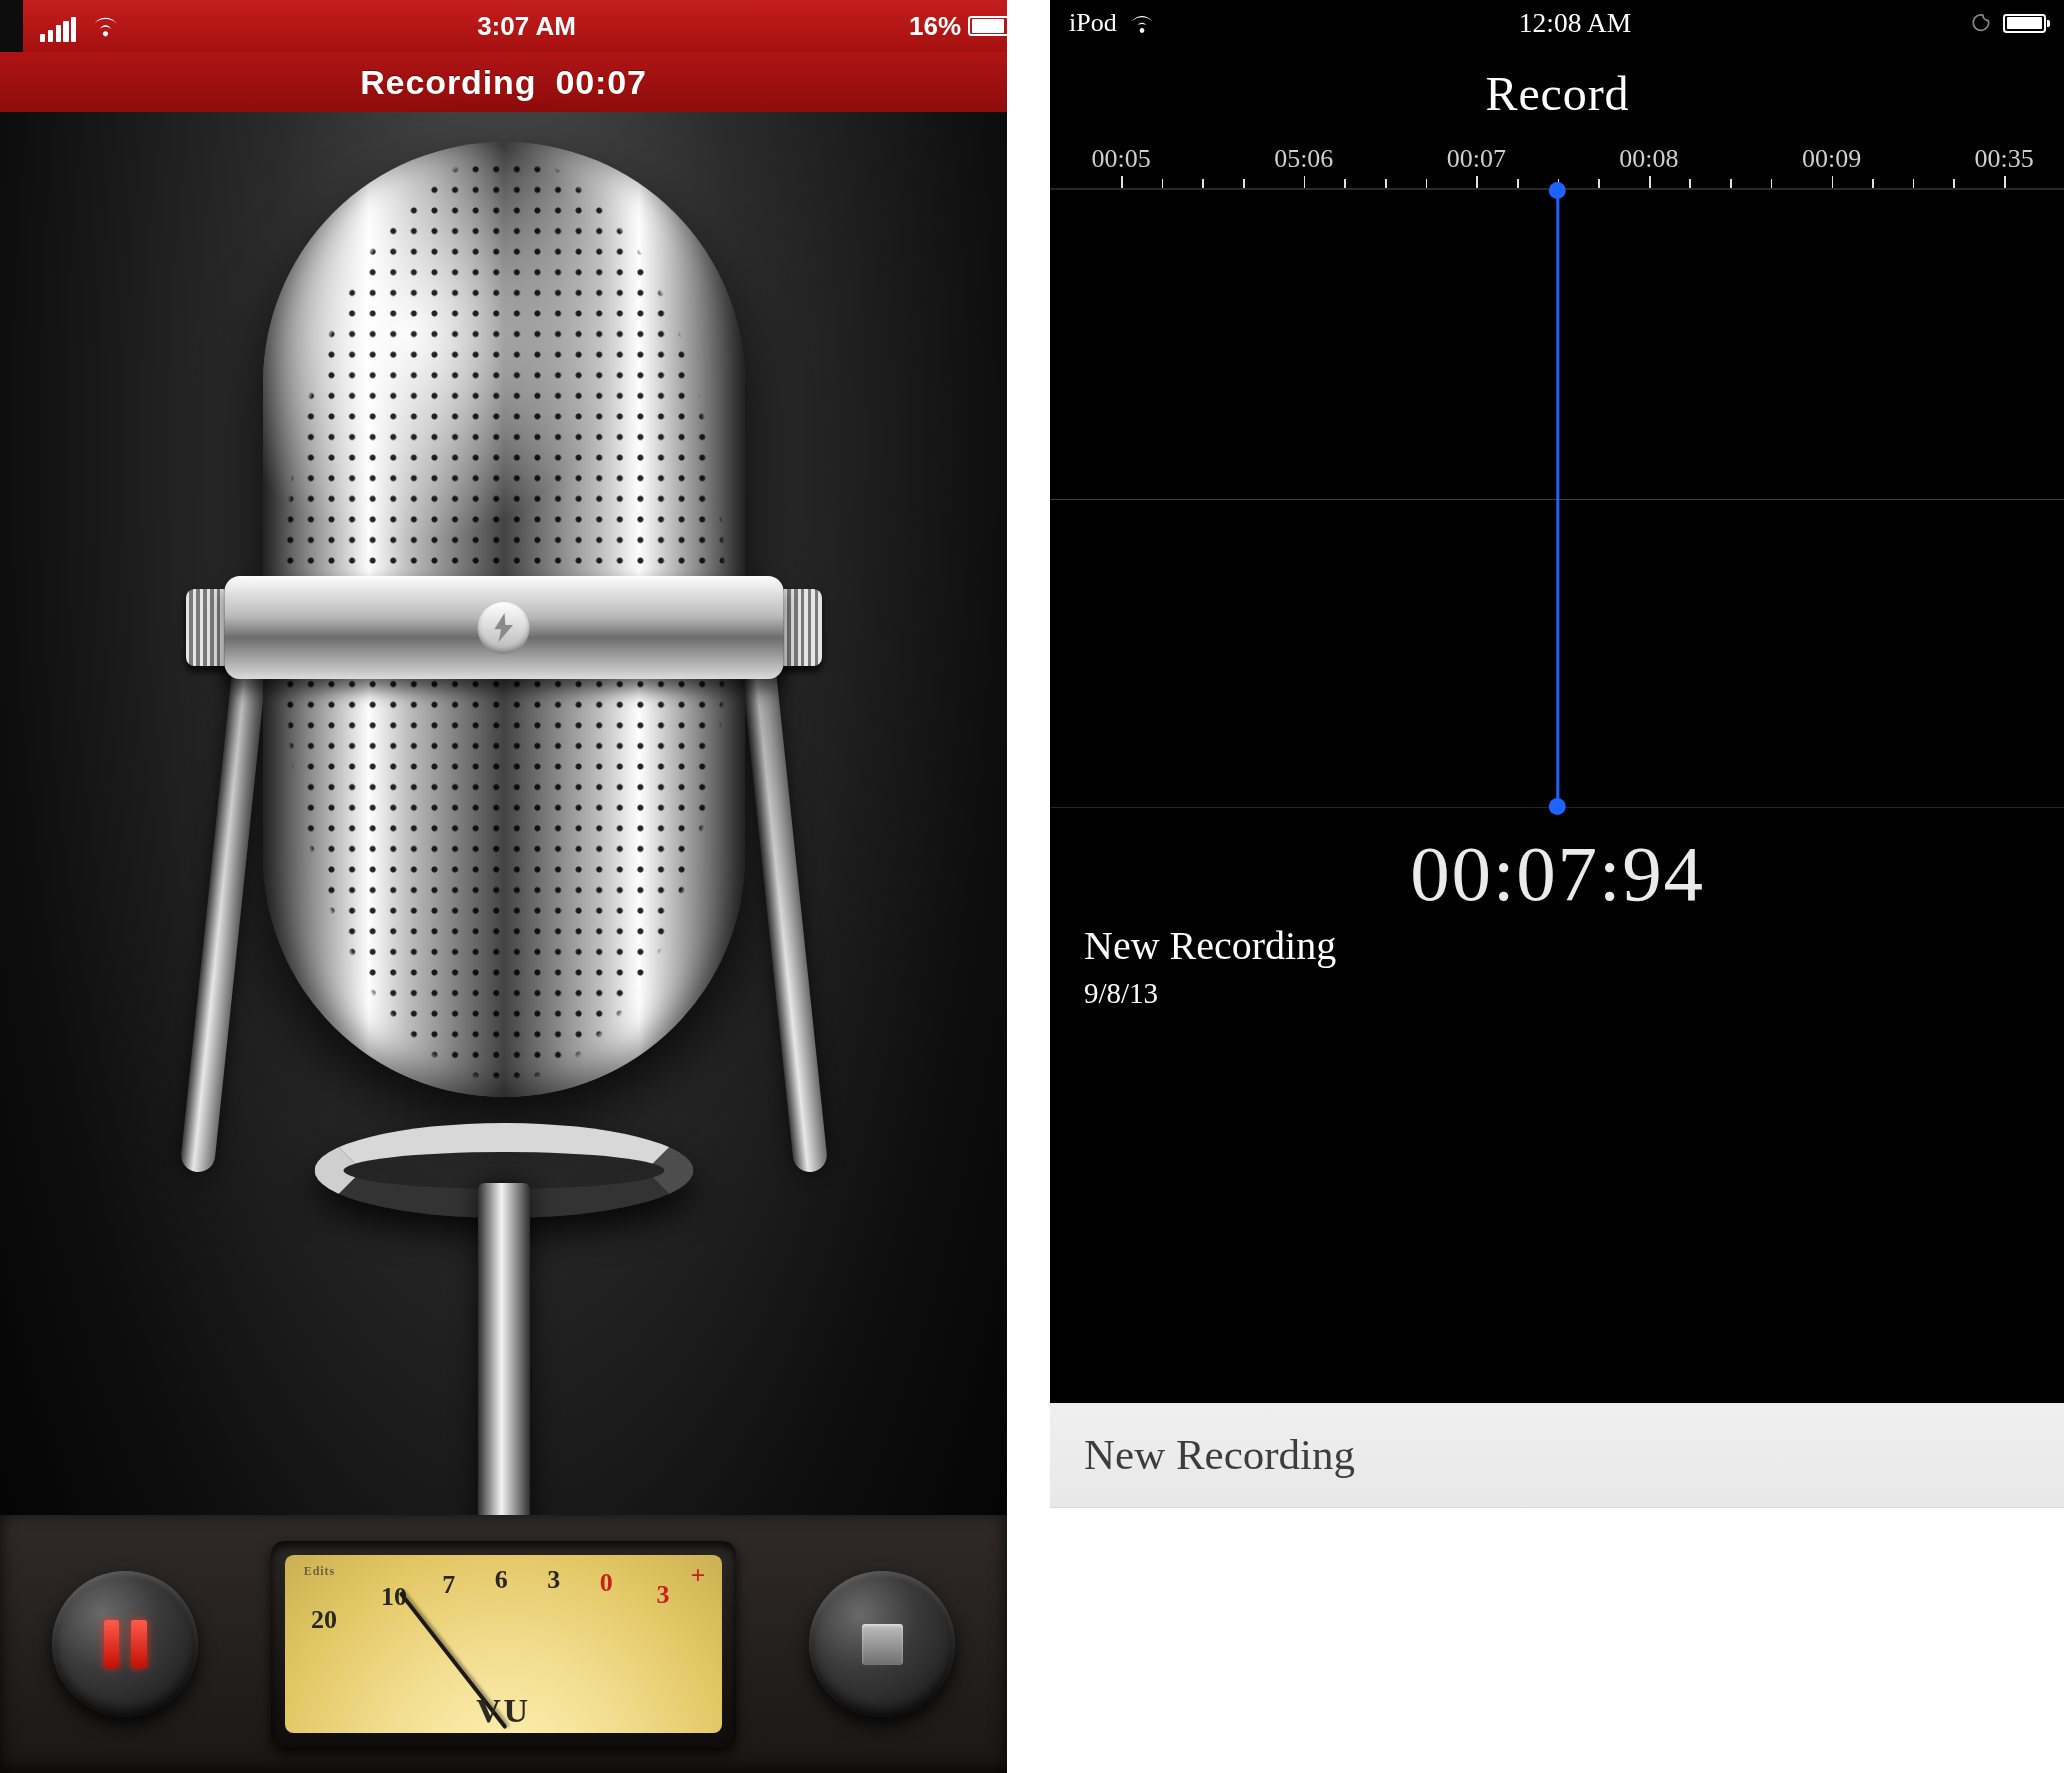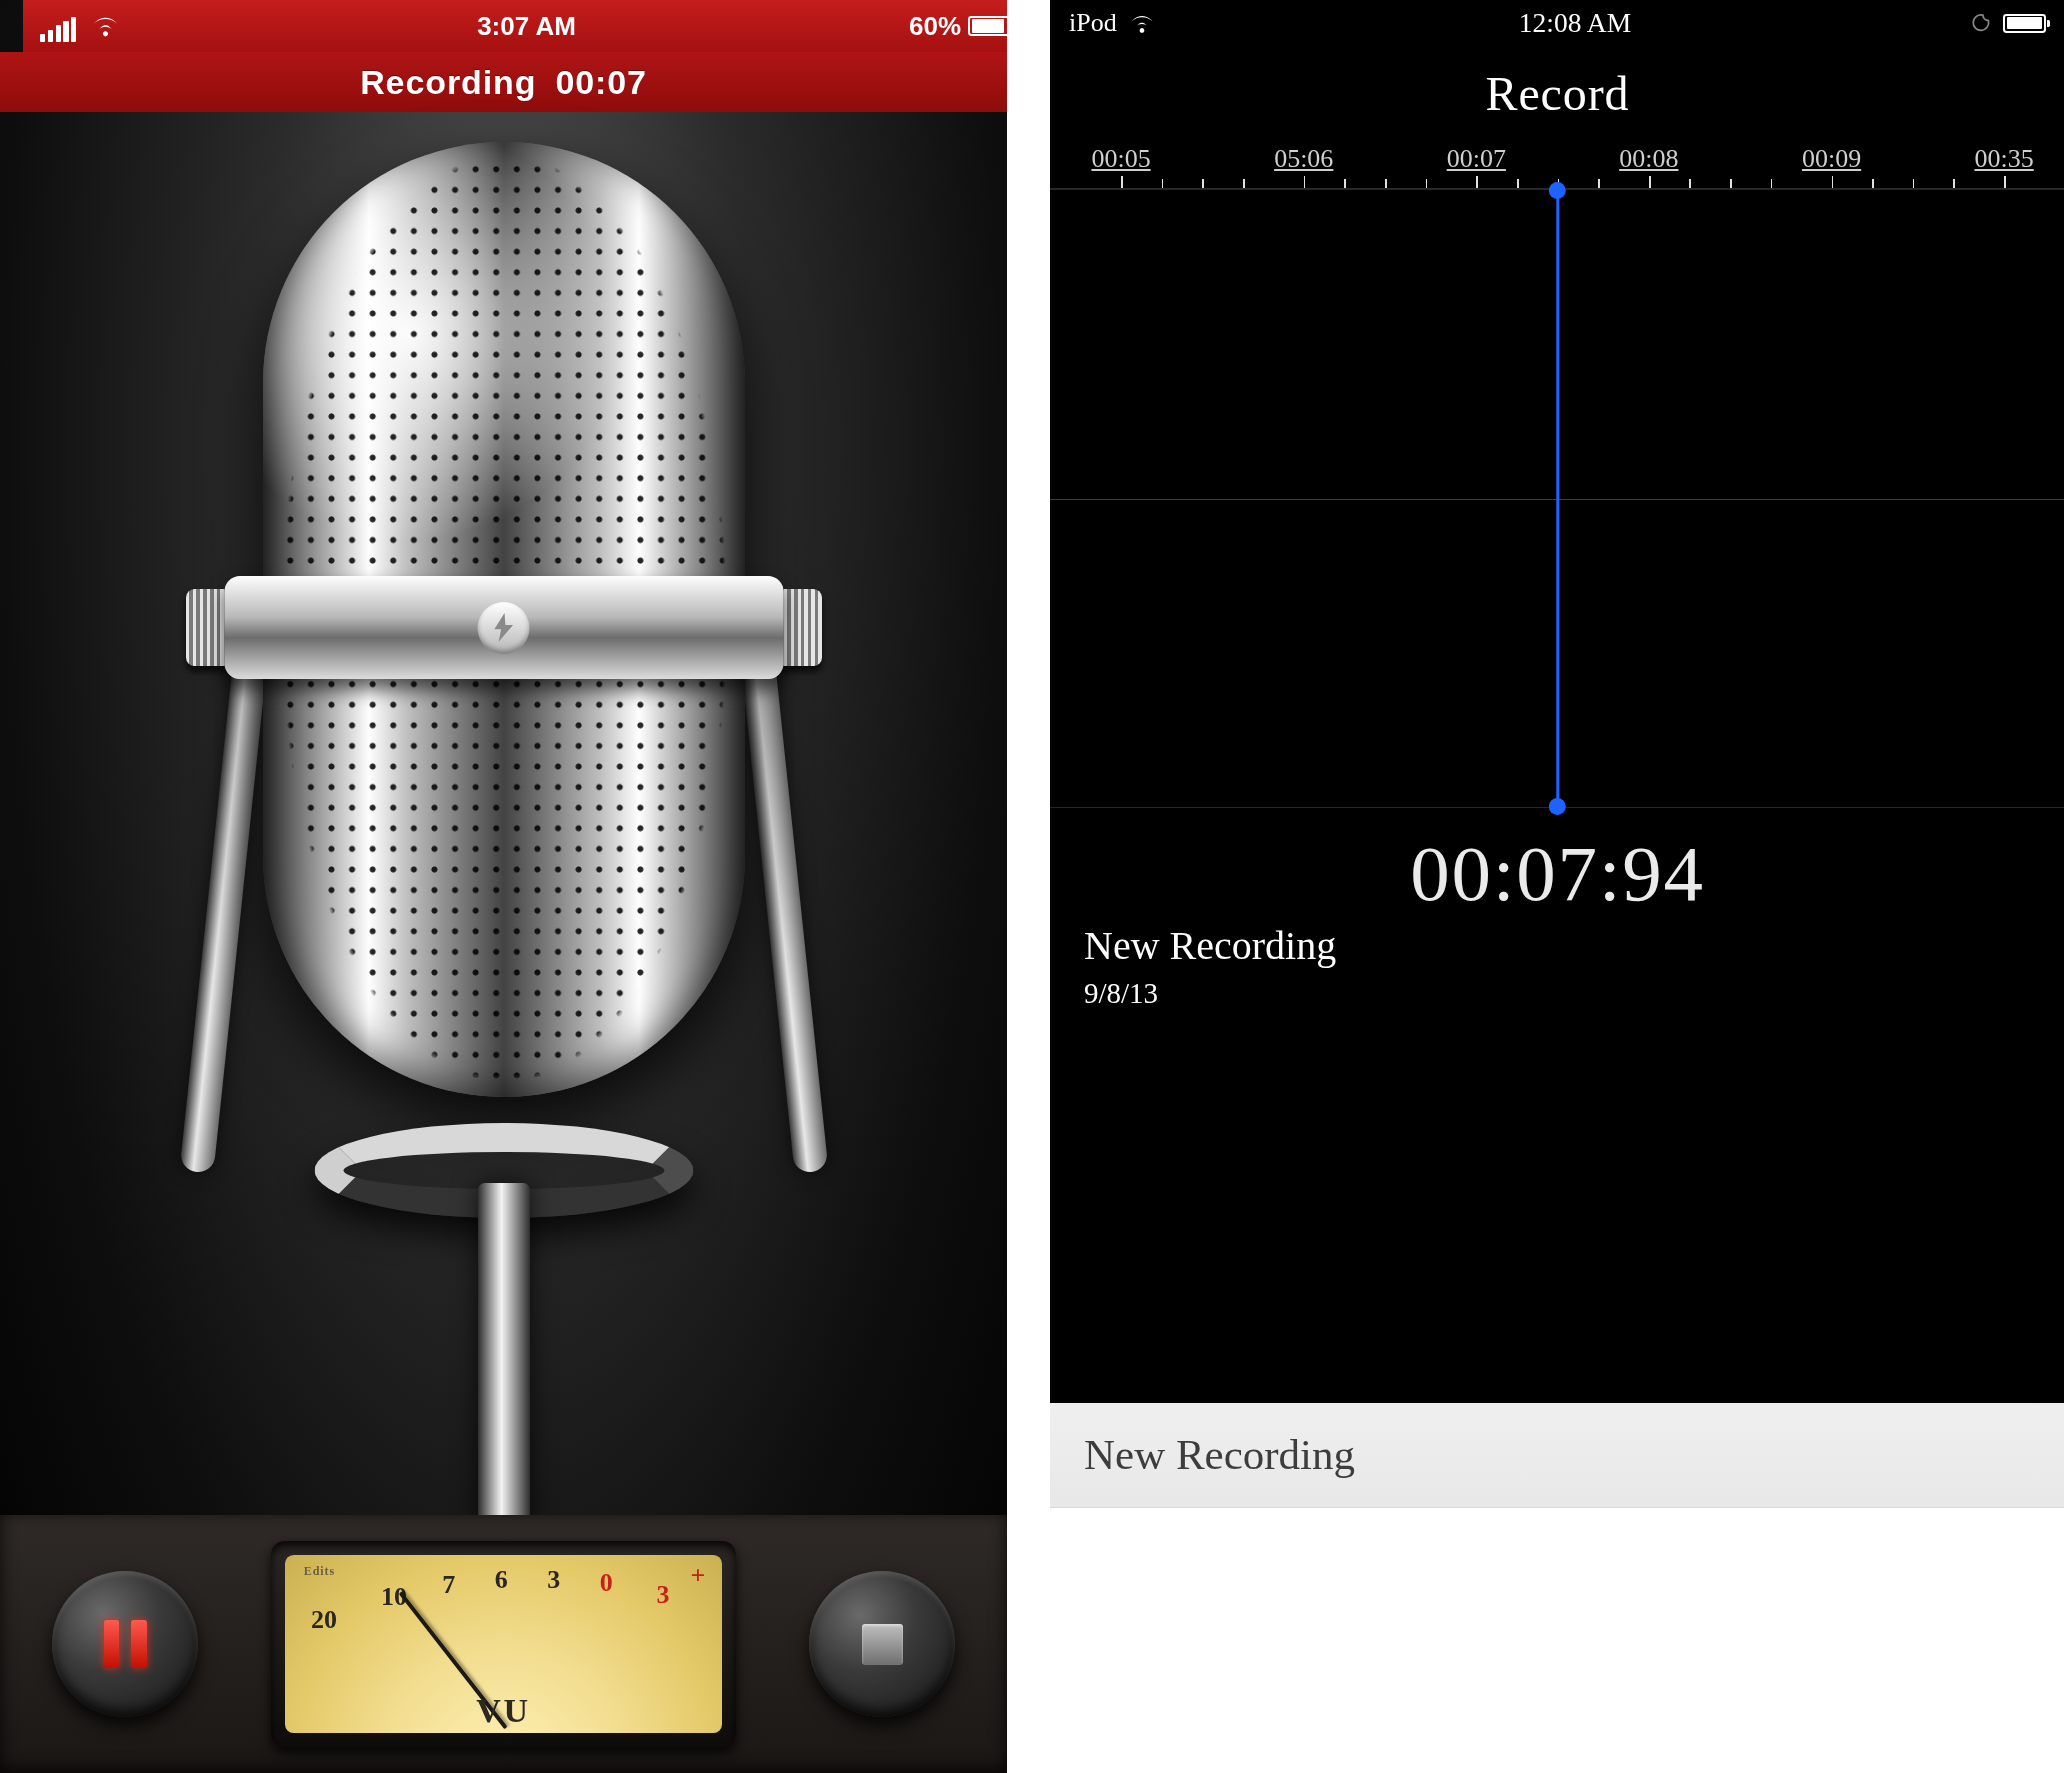--- a/index.html
+++ b/index.html
@@ -69,21 +69,21 @@
   .p7 .statusbar { height:46px; display:flex; align-items:center; justify-content:center; font:400 27.5px/1 "Helvetica Neue"; color:#fff; position:relative;padding-left:35px; }
   .p7 .statusbar .l { position:absolute; left:19px; display:flex; align-items:center; gap:12px; font-size:26px; }
   .p7 .statusbar .r { position:absolute; right:19px; display:flex; align-items:center; gap:12px; }
   .p7 .statusbar .batt { width:43px; height:19px; border:2.2px solid #fff; border-radius:3.4px; position:relative; }
   .p7 .statusbar .batt::after { content:""; position:absolute; right:-6px; top:4.3px; width:3.4px; height:7.7px; background:#fff; border-radius:0 1.7px 1.7px 0; }
   .p7 .statusbar .batt .fill { position:absolute; inset:1.7px; background:#fff; border-radius:0.9px; }
 
   .p7 .title { height:95px; font:300 48px/95px "Helvetica Neue"; text-align:center; letter-spacing:0.9px; }
 
   .timeline { position:relative; height:48px; border-bottom:0.9px solid #2a2a2a; }
-  .timeline .t { position:absolute; top:5.2px; font:400 26px/1 "Helvetica Neue"; color:#cfcfcf; transform:translateX(-50%);text-decoration:underline; }
+  .timeline .t { position:absolute; top:5.2px; font:400 26px/1 "Helvetica Neue"; color:#cfcfcf; transform:translateX(-50%); }
   .timeline .tickrow { position:absolute; left:0; right:0; bottom:0; height:12px; }
   .timeline .tickrow i { position:absolute; bottom:0; width:1.7px; height:8.6px; background:#e1e1e1; }
   .timeline .tickrow i.major { height:12px; }
 
   .wave { position:relative; height:619px; background:#000; }
   .wave .hline { position:absolute; left:0; right:0; height:0.9px; background:#262626; }
   .wave .hline.mid { top:50%; background:#3c3c3c; }
   .wave .hline.top { top:0; } .wave .hline.bot { bottom:0; }
   .playhead { position:absolute; top:0; bottom:0; width:3.4px; background:#1e62ff; left:50%; transform:translateX(-50%); }
   .playhead::before,.playhead::after { content:""; position:absolute; left:50%; transform:translateX(-50%); width:17px; height:17px; background:#1e62ff; border-radius:50%; }
@@ -120,21 +120,21 @@
           <span style="height:7.7px"></span><span style="height:12px"></span><span style="height:16.3px"></span><span style="height:20.6px"></span><span style="height:25px"></span>
         </span>
         <span>
           <svg width="29" height="22.4" viewBox="0 0 34 26">
               <path d="M17 25c-1.6 0-3-1.4-3-3s1.4-3 3-3 3 1.4 3 3-1.4 3-3 3zm-7.6-8.3 2.6-2.6c2.8-2.8 7.3-2.8 10 0l2.6 2.6c-4.2-4.2-11-4.2-15.2 0zM3 10.3l2.6-2.6c6.3-6.3 16.5-6.3 22.8 0L31 10.3C23.3 2.6 10.7 2.6 3 10.3z" fill="#fff"></path>
             </svg>
         </span>
       </div>
       <span>3:07 AM</span>
       <div class="sb-right">
-        <span>60%</span>
+        <span>16%</span>
         <span class="batt">
             <span class="fill"></span>
           </span>
       </div>
     </div>
 
     <div class="recbar">
       <span>Recording</span>
       <span>00:07</span>
     </div>

